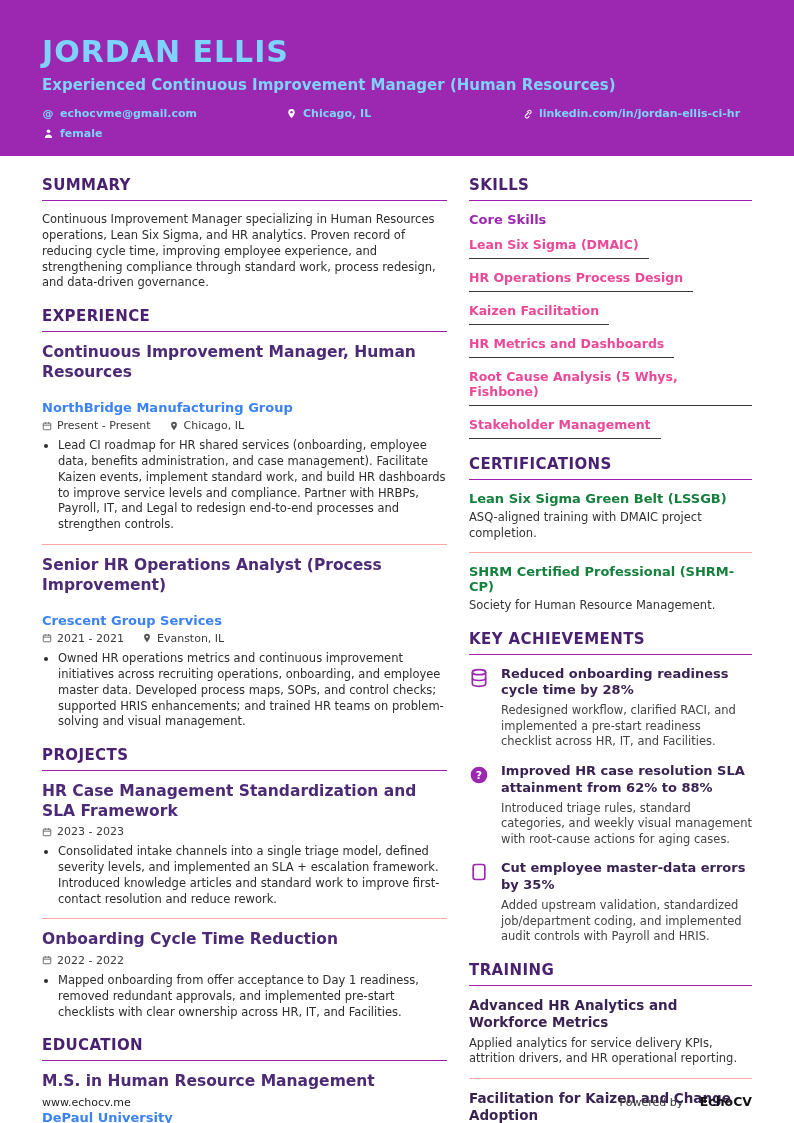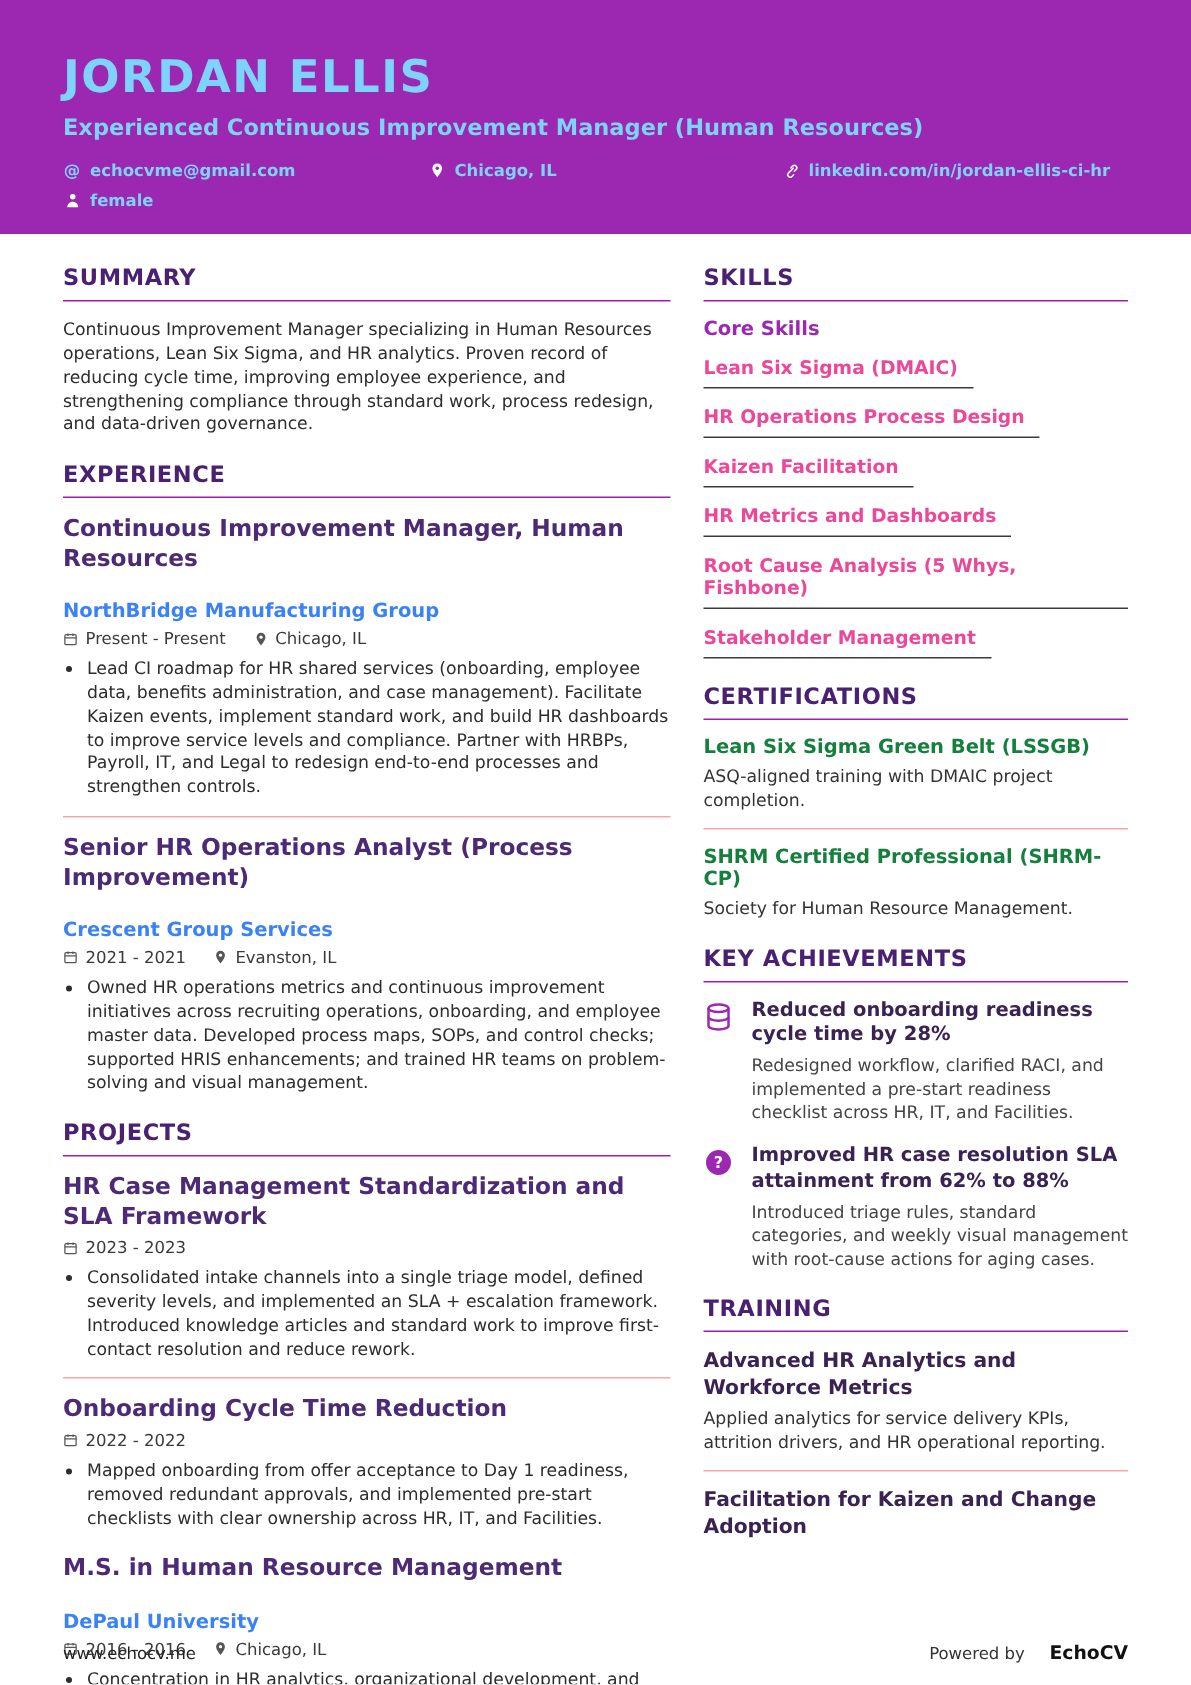--- a/index.html
+++ b/index.html
@@ -204,20 +204,21 @@
               <span>2022 - 2022</span>
             </span>
           </div>
           <ul class="bullets">
             <li>Mapped onboarding from offer acceptance to Day 1 readiness, removed redundant approvals, and implemented pre-start checklists with clear ownership across HR, IT, and Facilities.</li>
           </ul>
         </article>
       </section>
 
       <section>
+        <h2 class="sec">EDUCATION</h2>
 
         <article class="item">
           <h3 class="item-title">M.S. in Human Resource Management</h3>
           <div class="org">DePaul University</div>
           <div class="meta">
             <span class="meta-item">
               <span class="micon">
                   <svg width="10" height="10" viewBox="0 0 24 24" fill="none" stroke="#555" stroke-width="2">
                     <rect x="3" y="5" width="18" height="16" rx="2"></rect>
                     <path d="M8 3v4M16 3v4M3 10h18"></path>
@@ -292,20 +293,31 @@
                 <circle cx="12" cy="12" r="10" fill="#9c27b0"></circle>
                 <text x="12" y="16.5" font-size="13" font-weight="bold" fill="#fff" text-anchor="middle" font-family="DejaVu Sans, sans-serif">?</text>
               </svg>
           </span>
           <div>
             <div class="ach-title">Improved HR case resolution SLA attainment from 62% to 88%</div>
             <div class="ach-desc">Introduced triage rules, standard categories, and weekly visual management with root-cause actions for aging cases.</div>
           </div>
         </div>
 
+        <div class="ach">
+          <span class="ach-icon">
+            <svg width="20" height="20" viewBox="0 0 24 24" fill="none" stroke="#9c27b0" stroke-width="2">
+                <rect x="5" y="3" width="14" height="18" rx="3"></rect>
+              </svg>
+          </span>
+          <div>
+            <div class="ach-title">Cut employee master-data errors by 35%</div>
+            <div class="ach-desc">Added upstream validation, standardized job/department coding, and implemented audit controls with Payroll and HRIS.</div>
+          </div>
+        </div>
       </section>
 
       <section>
         <h2 class="sec">TRAINING</h2>
         <article class="item">
           <div class="tr-title">Advanced HR Analytics and Workforce Metrics</div>
           <div class="tr-desc">Applied analytics for service delivery KPIs, attrition drivers, and HR operational reporting.</div>
         </article>
         <article class="item">
           <div class="tr-title">Facilitation for Kaizen and Change Adoption</div>

